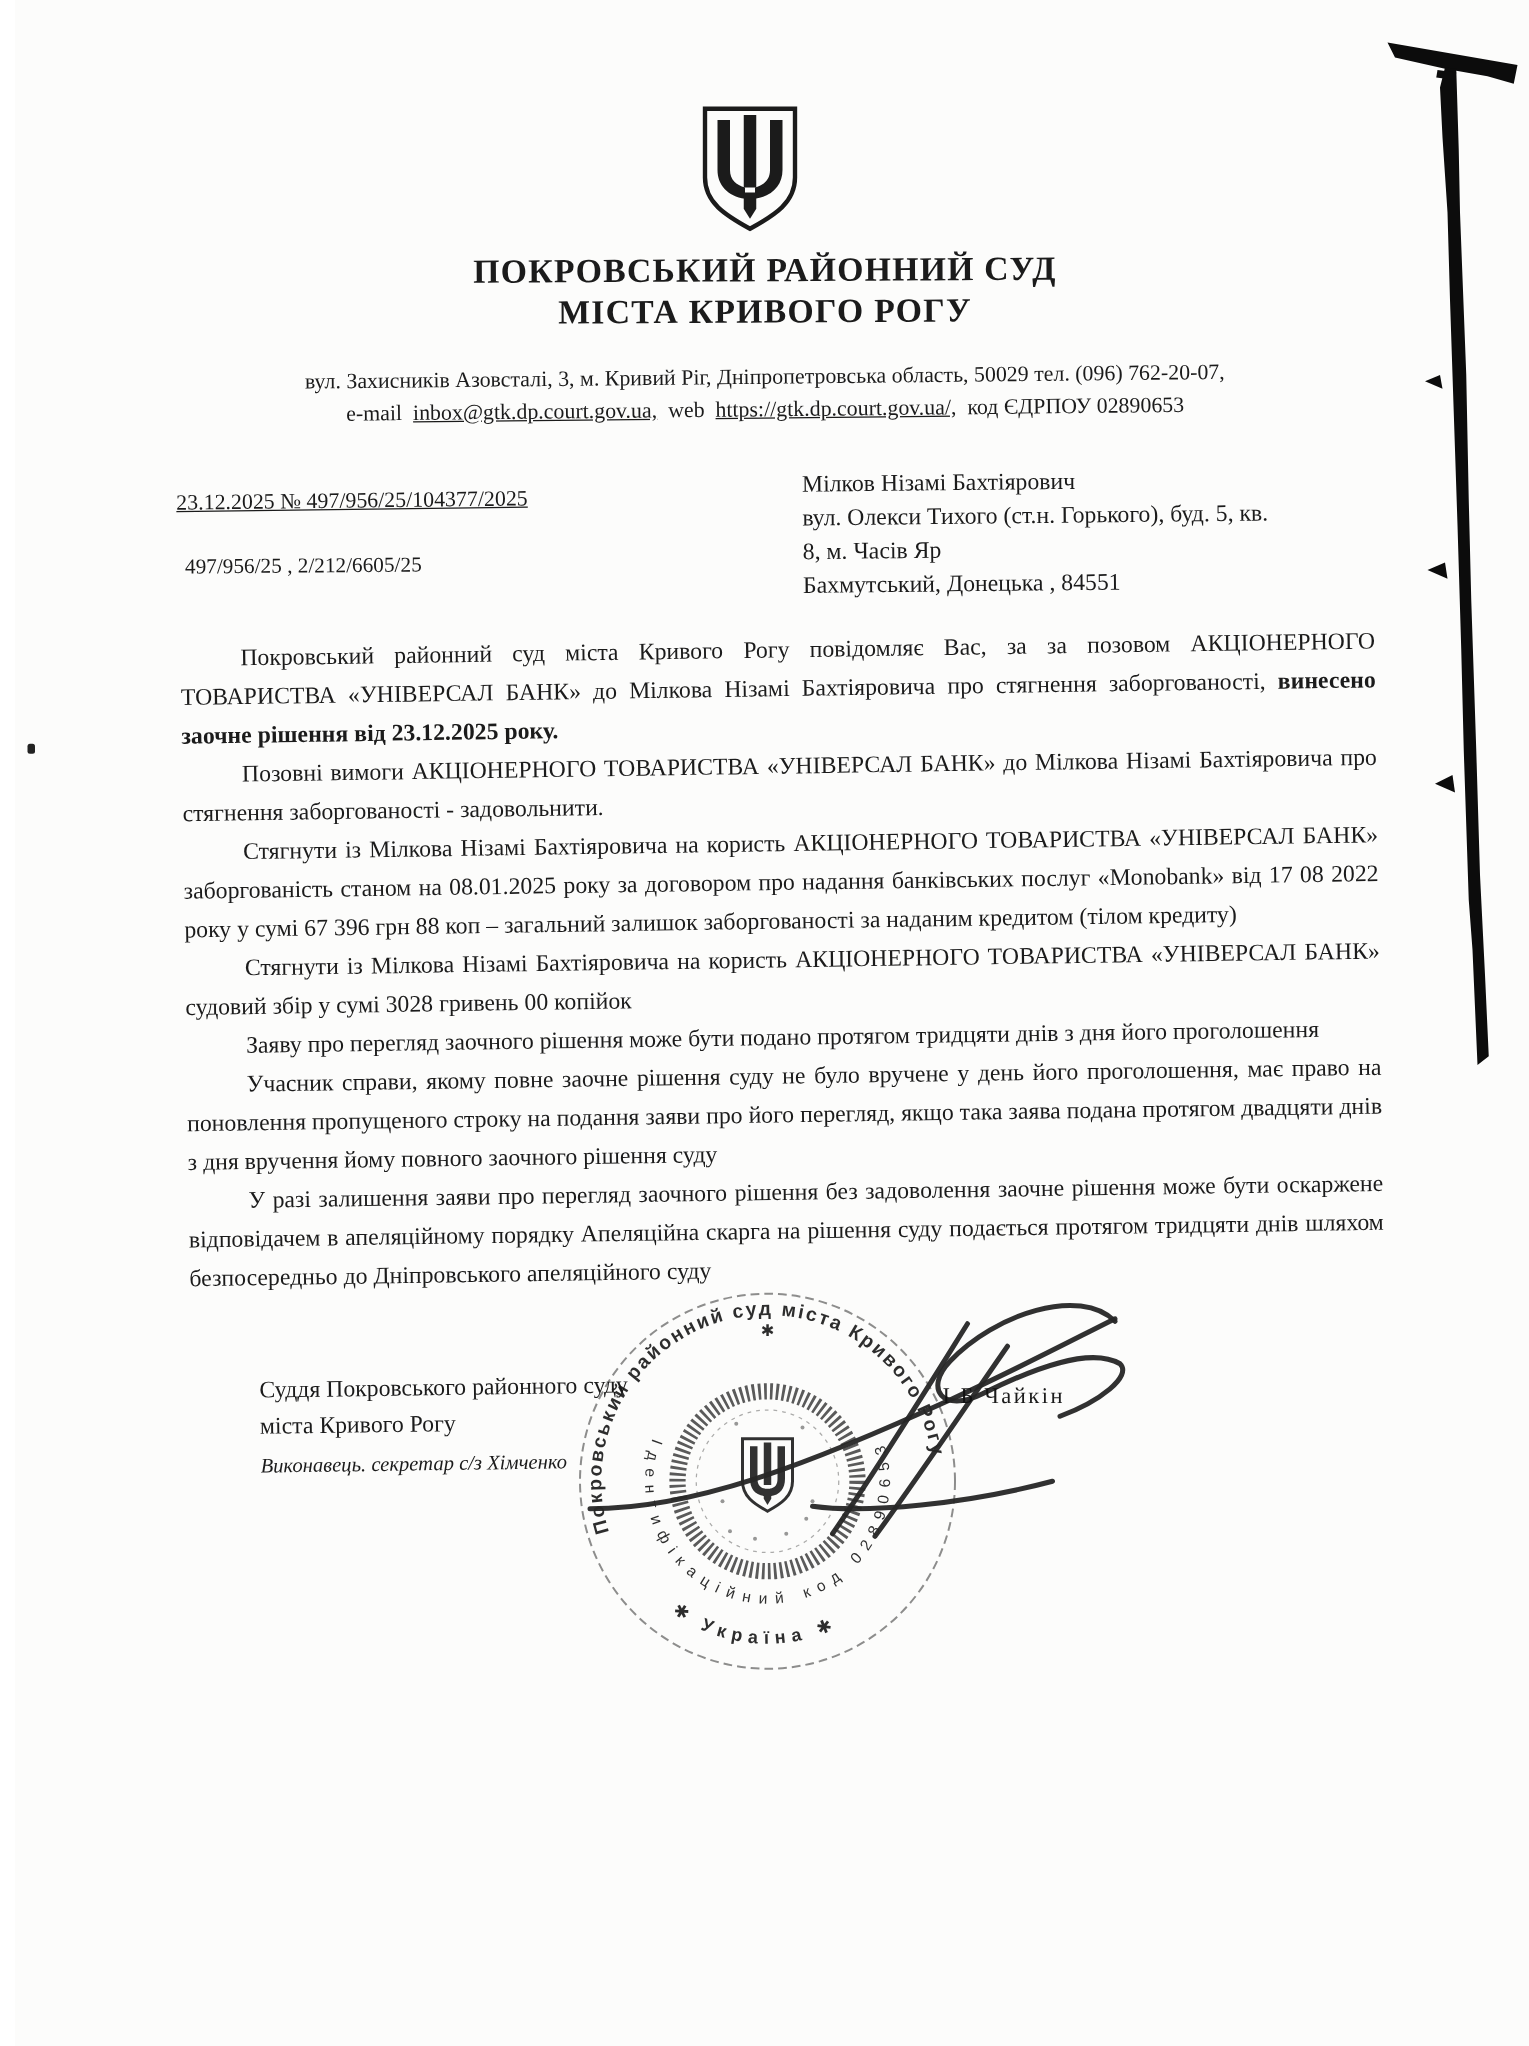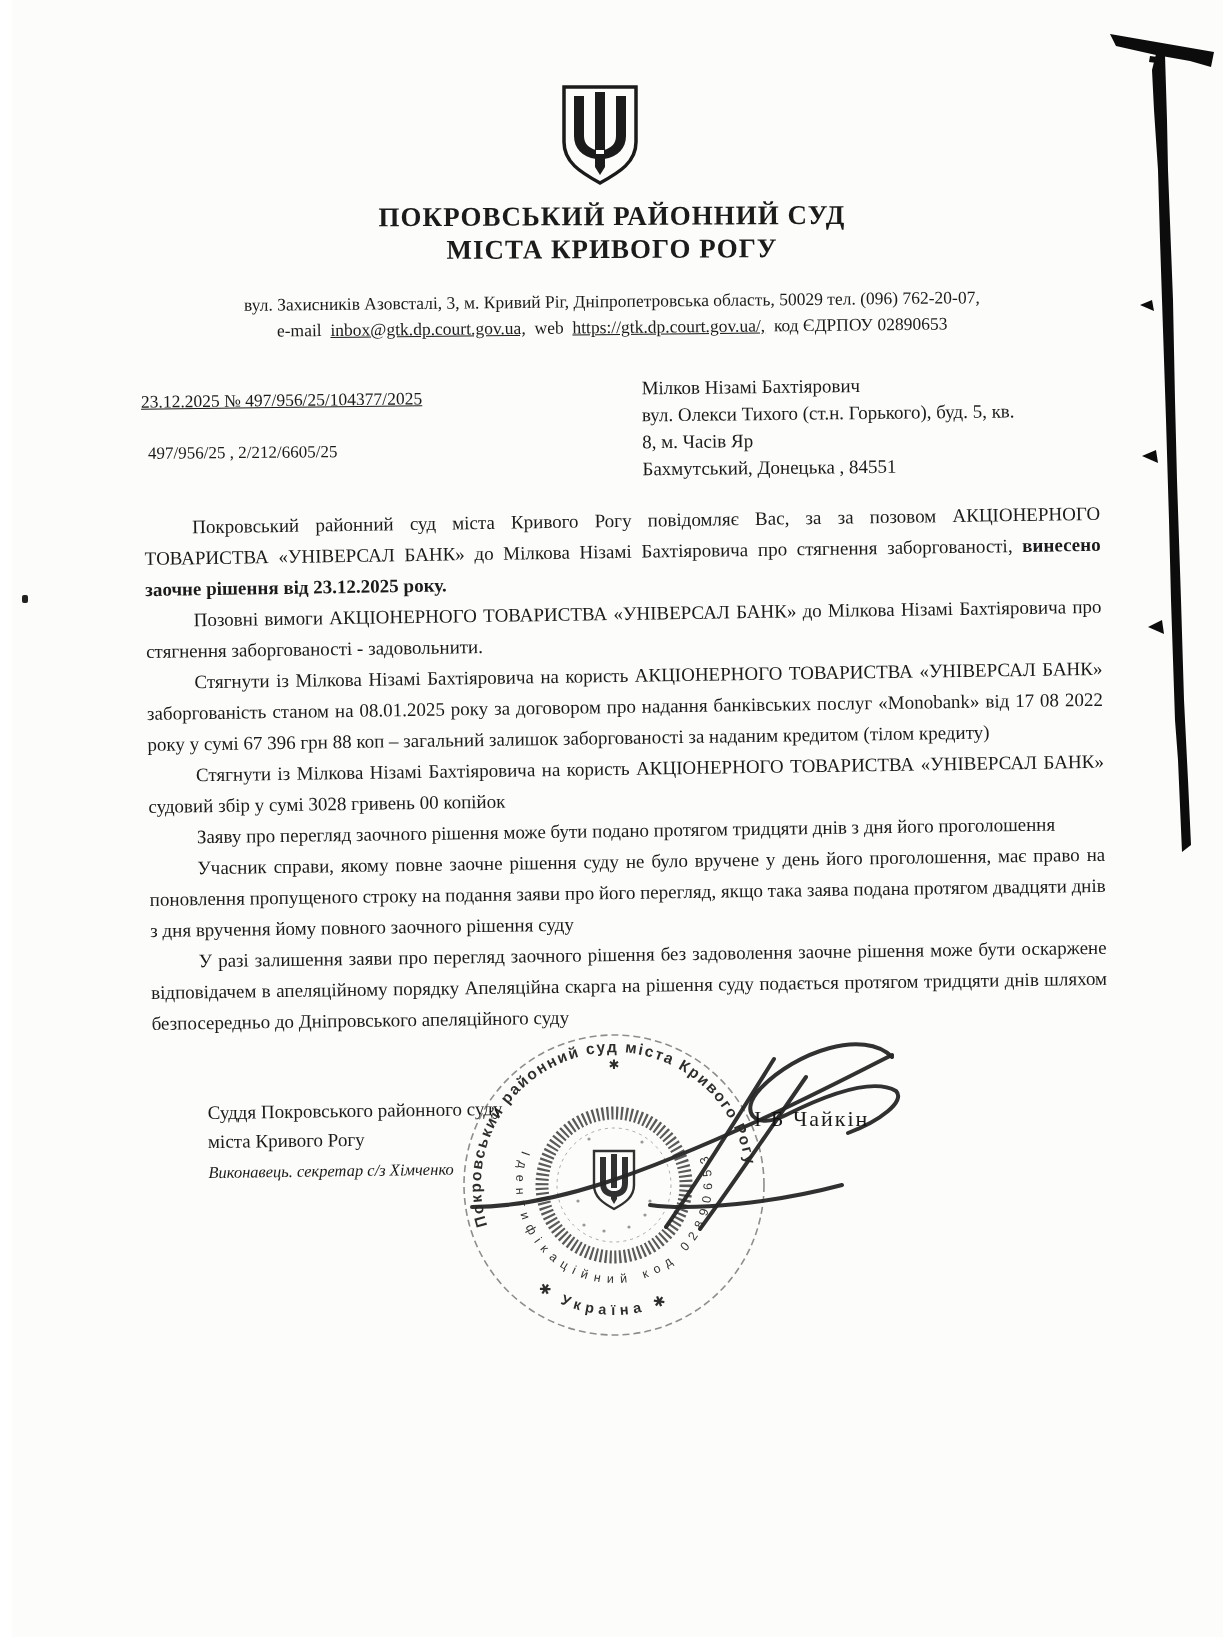--- a/index.html
+++ b/index.html
@@ -36,21 +36,21 @@
   }
   .body-text p{margin:0;text-indent:48px;}
   .body-text b{font-weight:bold;}
   
   .sig-block{
     position:absolute;left:196px;top:1096px;font-size:19px;line-height:29px;
     transform:rotate(-0.8deg);z-index:1;
   }
   .sig-exec{font-style:italic;font-size:16.5px;margin-top:2px;}
   .judge-name{
-    position:absolute;left:742px;top:1106px;font-size:22px;letter-spacing:2px;z-index:1;
+    position:absolute;left:742px;top:1106px;font-size:18px;letter-spacing:2px;z-index:1;
   }
   
   .stamp{position:absolute;left:432px;top:1015px;width:470px;height:345px;z-index:2;opacity:.9;}
   .stamp .ring-outer{fill:none;stroke:#1c1c1c;stroke-width:1.6;stroke-dasharray:7 4;opacity:.55;}
   .stamp .ring-hatch{fill:none;stroke:#1c1c1c;stroke-width:13;stroke-dasharray:2.2 2.6;opacity:.8;}
   .stamp .ring-inner{fill:none;stroke:#1c1c1c;stroke-width:1;stroke-dasharray:3 4;opacity:.4;}
   .stamp text{fill:#171717;}
   .stamp .t-outer{font-family:"Liberation Sans","DejaVu Sans",sans-serif;font-size:15.5px;font-weight:bold;}
   .stamp .t-mid{font-family:"Liberation Sans","DejaVu Sans",sans-serif;font-size:12.5px;}
   .stamp .t-country{font-family:"Liberation Sans","DejaVu Sans",sans-serif;font-size:14.5px;font-weight:bold;letter-spacing:5px;}

